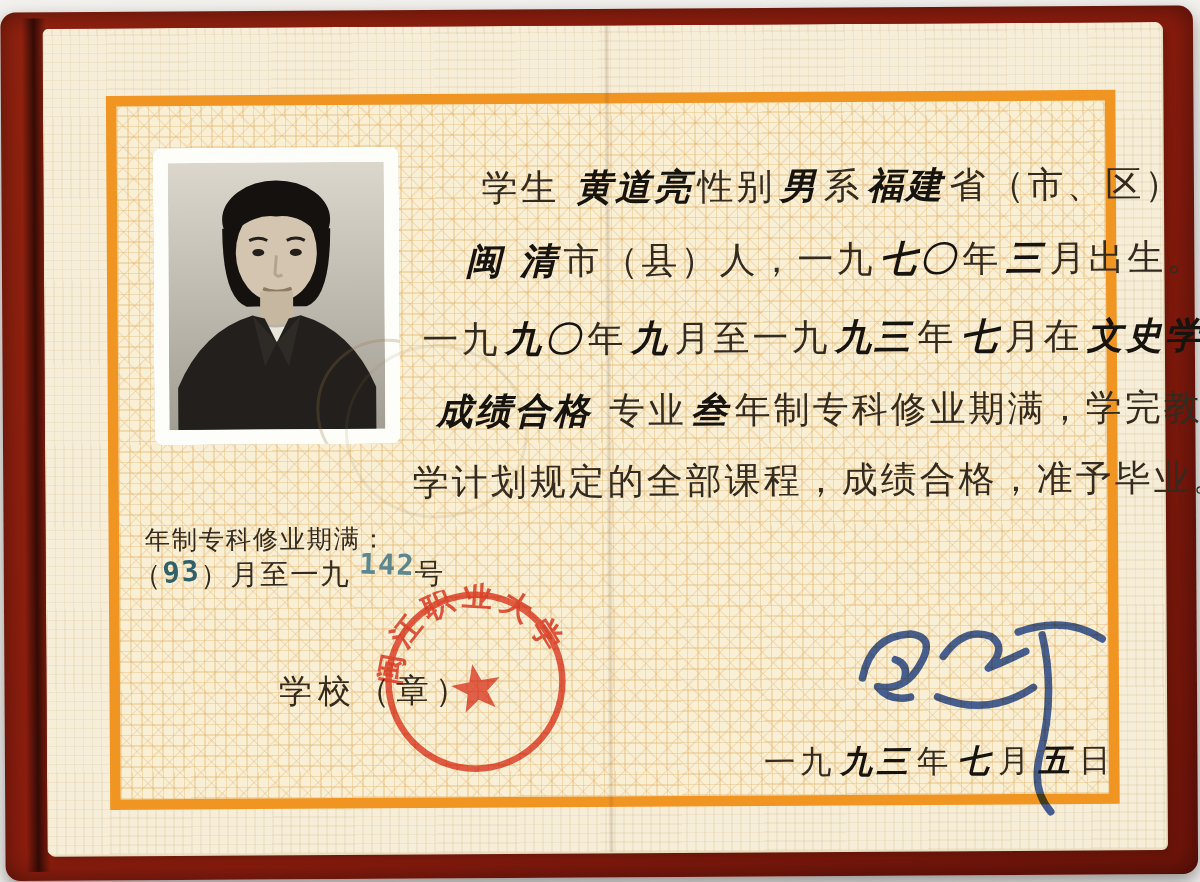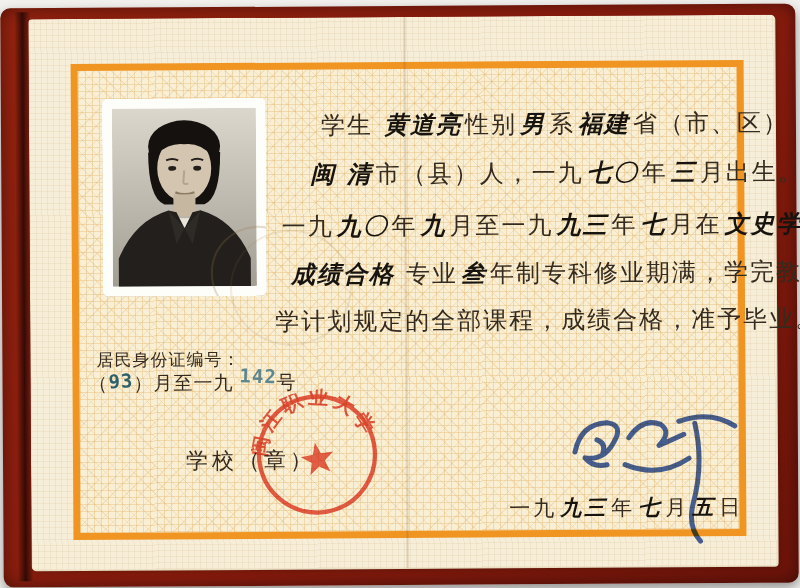--- a/index.html
+++ b/index.html
@@ -90,21 +90,21 @@
 
     <div class="line" style="left:258px;top:241px;">
       <span class="hand">成绩合格</span> <span class="print">专业</span><span class="hand">叁</span><span class="print">年制专科修业期满，学完教</span>
     </div>
 
     <div class="line" style="left:245px;top:288px;">
       <span class="print">学计划规定的全部课程，成绩合格，准予毕业。</span>
     </div>
 
     <div class="line small" style="left:66px;top:330px;">
-      <span class="print">居民身份证编号：</span>
+      <span class="print">年制专科修业期满：</span>
     </div>
     <div class="line" style="left:58px;top:352px;font-size:19px;letter-spacing:1px;">
       <span class="print">（</span><span class="stamp-num stamp-93">93</span><span class="print">）月至一九</span> <span class="stamp-num stamp-142">142</span><span class="print">号</span>
     </div>
 
     <div class="line label21" style="left:155px;top:428px;">
       <span class="print">学校（章）</span>
     </div>
 
     <svg class="seal" viewBox="0 0 148 148">

